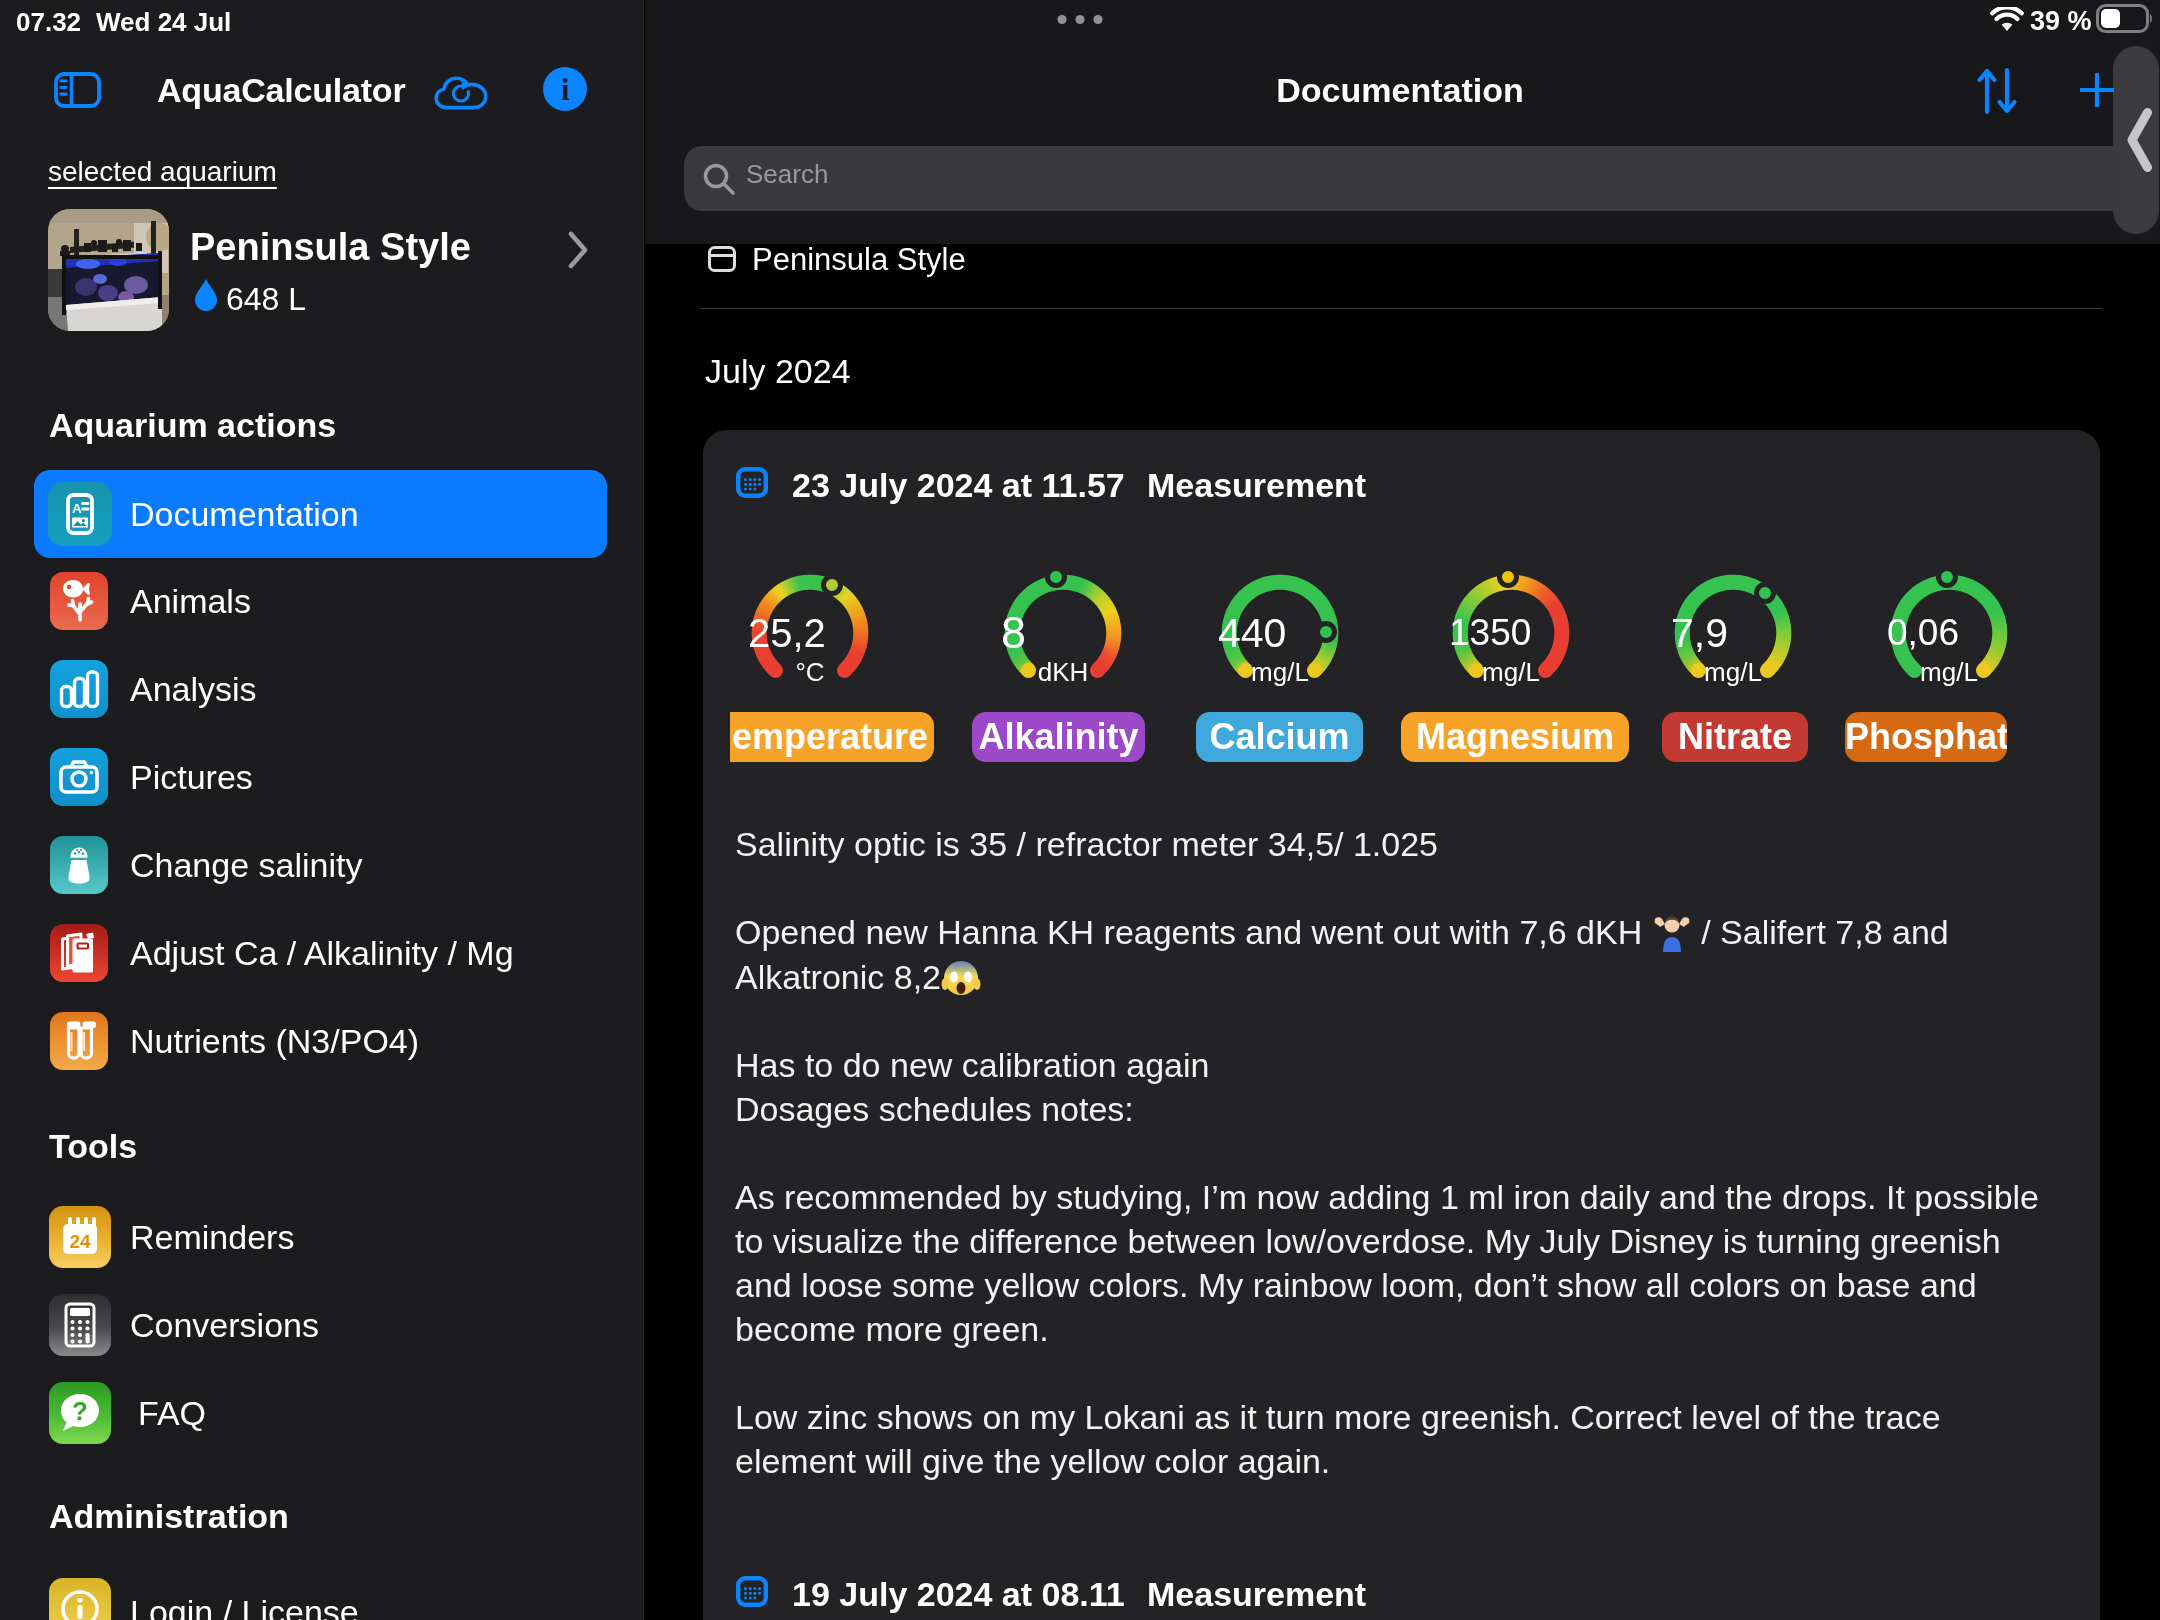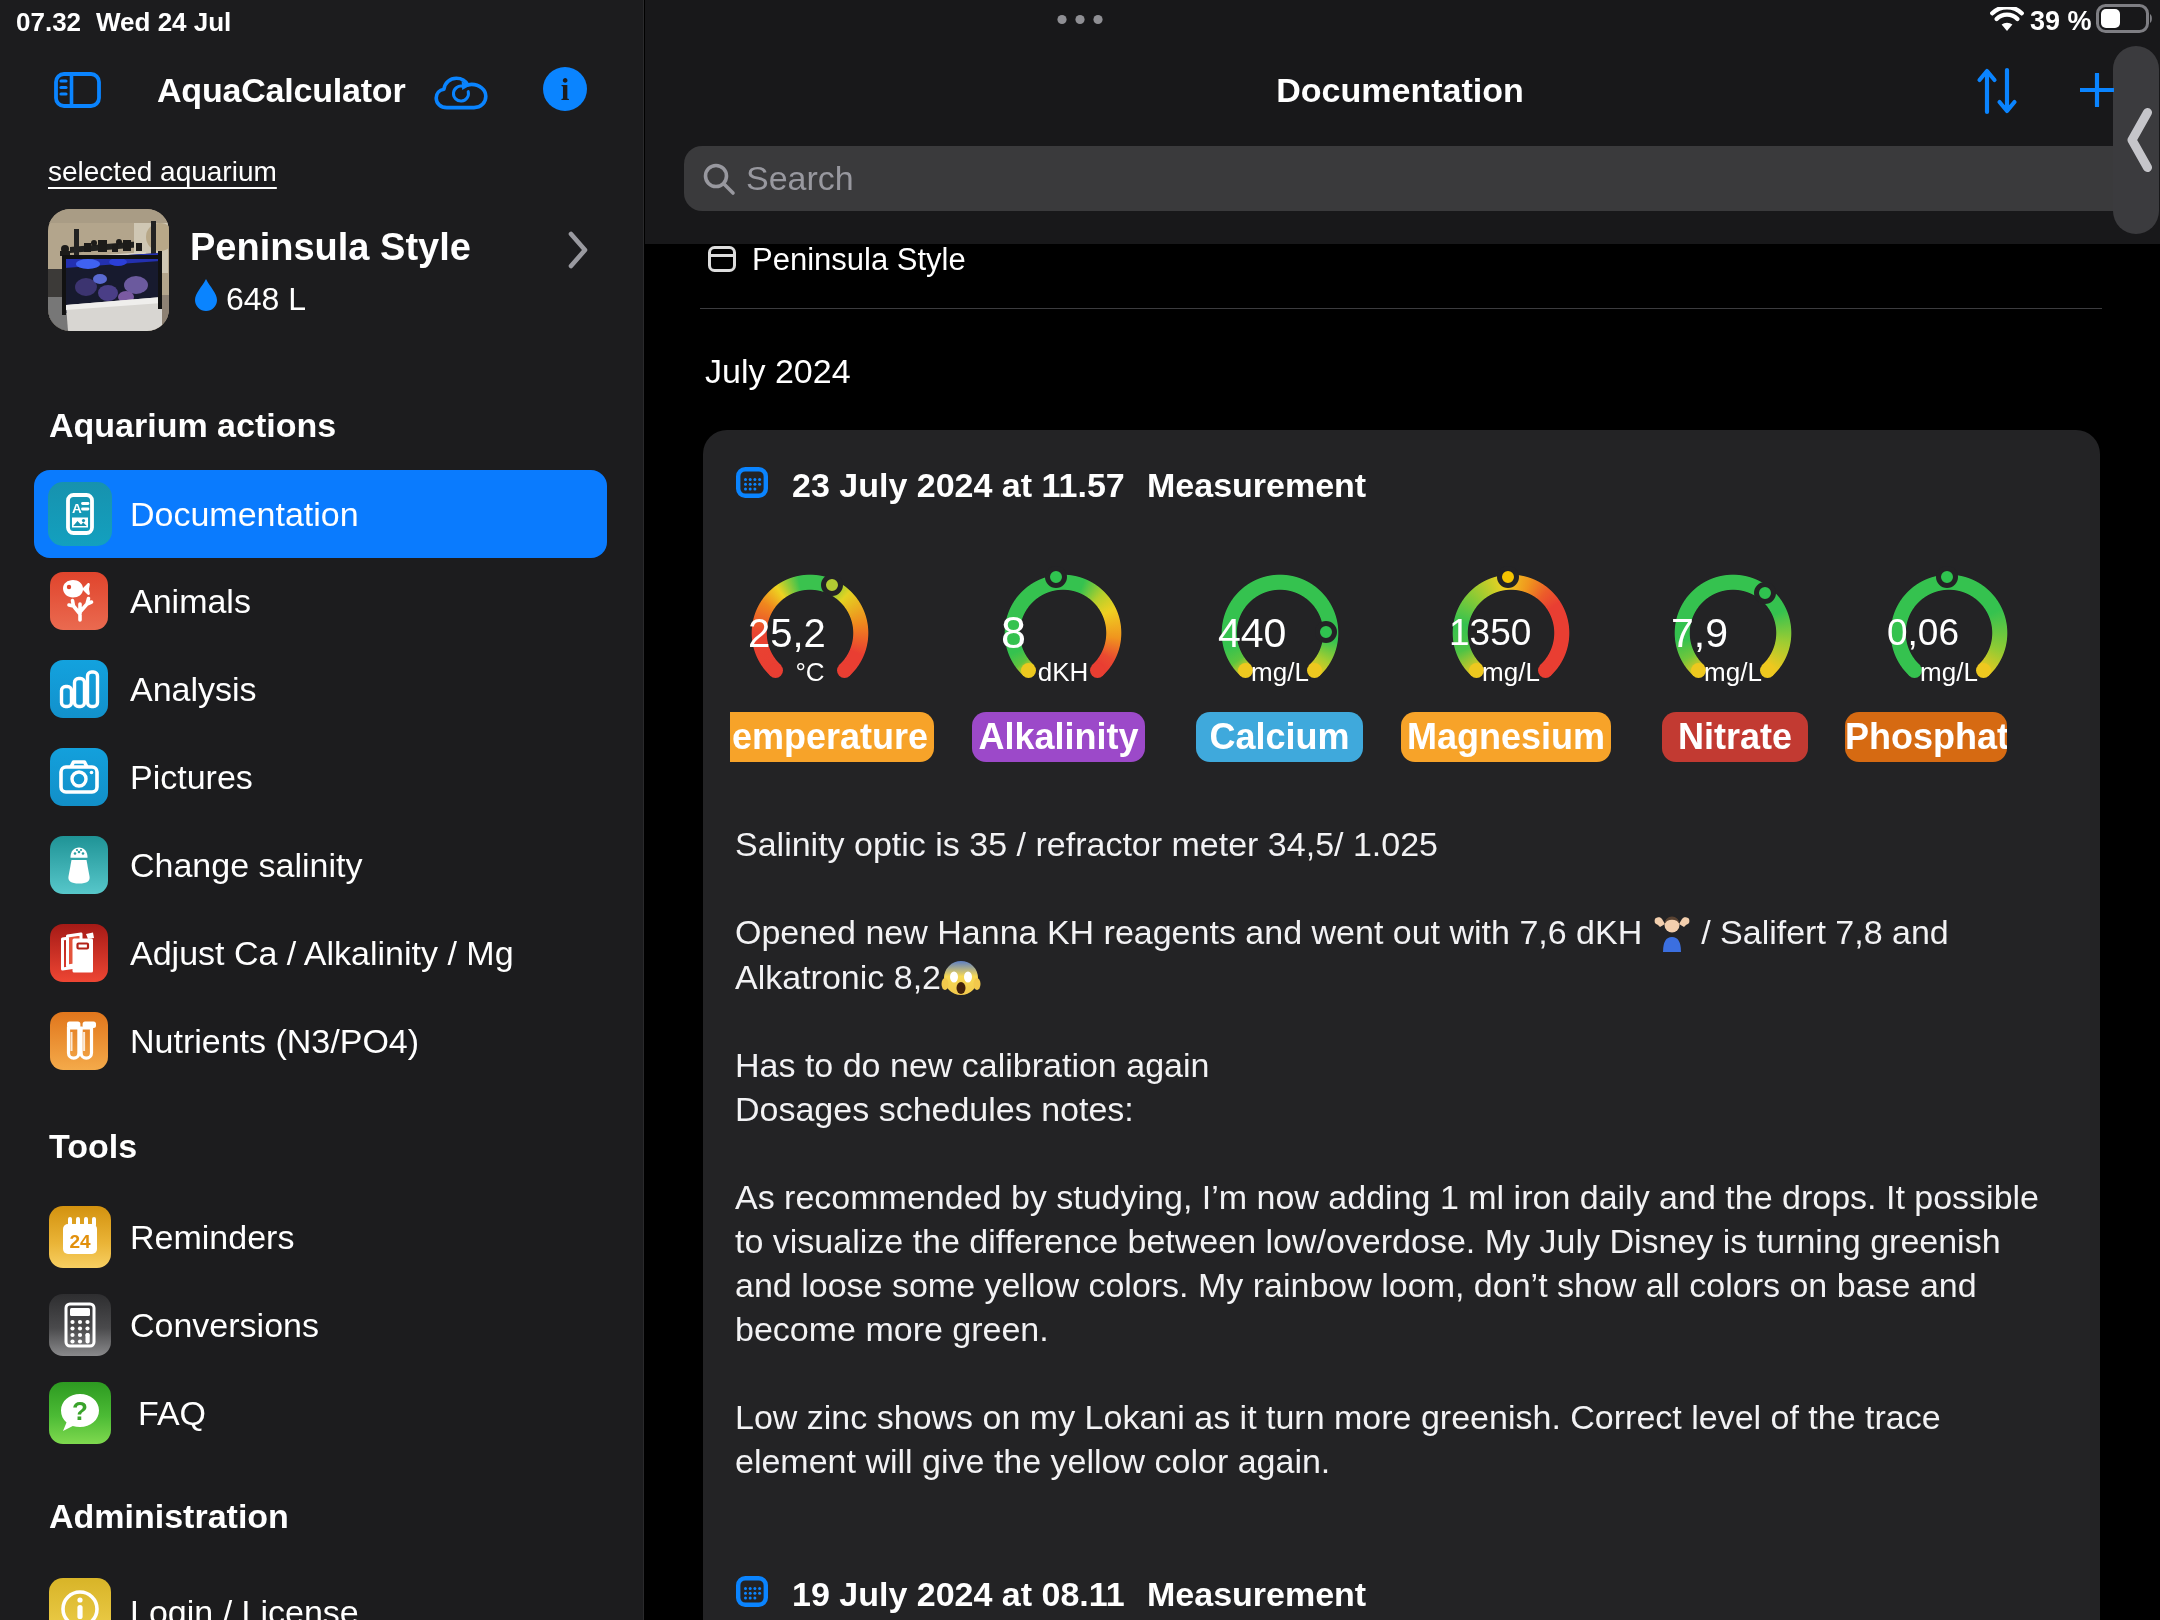--- a/index.html
+++ b/index.html
@@ -315,21 +315,21 @@
     </svg>
     <div class="abs mitem" style="left:130px; top:1592px;">Login / License</div>
   </div>
 
   <div id="mainhdr"></div>
   <div id="search">
     <svg class="abs" style="left:18px; top:16px;" width="34" height="34" viewBox="0 0 34 34">
       <circle cx="14" cy="14" r="10.5" fill="none" stroke="#98989f" stroke-width="3.6"></circle>
       <line x1="22" y1="22" x2="31" y2="31" stroke="#98989f" stroke-width="3.6" stroke-linecap="round"></line>
     </svg>
-    <div class="abs" style="left:62px; top:13px; color:#98989f; font-size:34px;">Search</div>
+    <div class="abs" style="left:62px; top:13px; color:#98989f; font-size:26px;">Search</div>
   </div>
   <div id="handle">
     <svg class="abs" style="left:12px; top:62px;" width="28" height="64" viewBox="0 0 28 64">
       <path d="M22.5 4.5 L7 32 L22.5 59.5" fill="none" stroke="#c5c5ca" stroke-width="9" stroke-linecap="round" stroke-linejoin="round"></path>
     </svg>
   </div>
 
   <svg class="abs" style="left:1056px; top:14px;" width="54" height="11" viewBox="0 0 54 11">
     <circle cx="6" cy="5.5" r="4.6" fill="#8f8f94"></circle>
       <circle cx="24" cy="5.5" r="4.6" fill="#8f8f94"></circle>
@@ -437,21 +437,21 @@
     <div class="gcap" style="left:20.4px; top:92.4px; background:#35c24f;"></div>
     <div class="gcap" style="left:88.6px; top:92.4px; background:#eec81f;"></div>
     <div class="gdot" style="left:48.7px; top:-5px; background:#2fc34f;"></div>
     <div class="gval" style="top:37px; line-height:50px; font-size:37px;">0,06</div>
     <div class="gunit" style="top:86px; line-height:30px;">mg/L</div>
   </div>
 
   <div class="badge" style="left:730px; top:712px; width:204px; background:#f7a329; border-radius:0 14px 14px 0; text-align:left; padding-left:2px;">emperature</div>
   <div class="badge" style="left:972px; top:712px; width:173px; background:#9c49c9;">Alkalinity</div>
   <div class="badge" style="left:1196px; top:712px; width:167px; background:#3fa9dc;">Calcium</div>
-  <div class="badge" style="left:1401px; top:712px; width:210px; background:#f7a329;">Magnesium</div>
+  <div class="badge" style="left:1401px; top:712px; width:228px; background:#f7a329;">Magnesium</div>
   <div class="badge" style="left:1662px; top:712px; width:146px; background:#c23a32;">Nitrate</div>
   <div class="badge" style="left:1845px; top:712px; width:162px; background:#d66a12;">Phosphate</div>
 
   <div class="body-line" style="left:735px; top:822px;">Salinity optic is 35 / refractor meter 34,5/ 1.025</div>
   <div class="body-line" style="left:735px; top:910px;">Opened new Hanna KH reagents and went out with 7,6 dKH <svg width="40" height="40" viewBox="0 0 40 40" style="vertical-align:-9px">
         <path d="M4 10 Q2 7 5 5 Q8 3 10 6 L13 11 L8 14 Z" fill="#f3cfae"></path>
         <path d="M36 10 Q38 7 35 5 Q32 3 30 6 L27 11 L32 14 Z" fill="#f3cfae"></path>
         <circle cx="20" cy="12" r="7.5" fill="#f3cfae"></circle>
         <path d="M12.5 11 A7.5 7.5 0 0 1 27.5 11 L25 8 Q20 5.5 15 8 Z" fill="#5a4332"></path>
         <path d="M11 39 Q11 24 20 24 Q29 24 29 39 Z" fill="#3b6fe0"></path>

